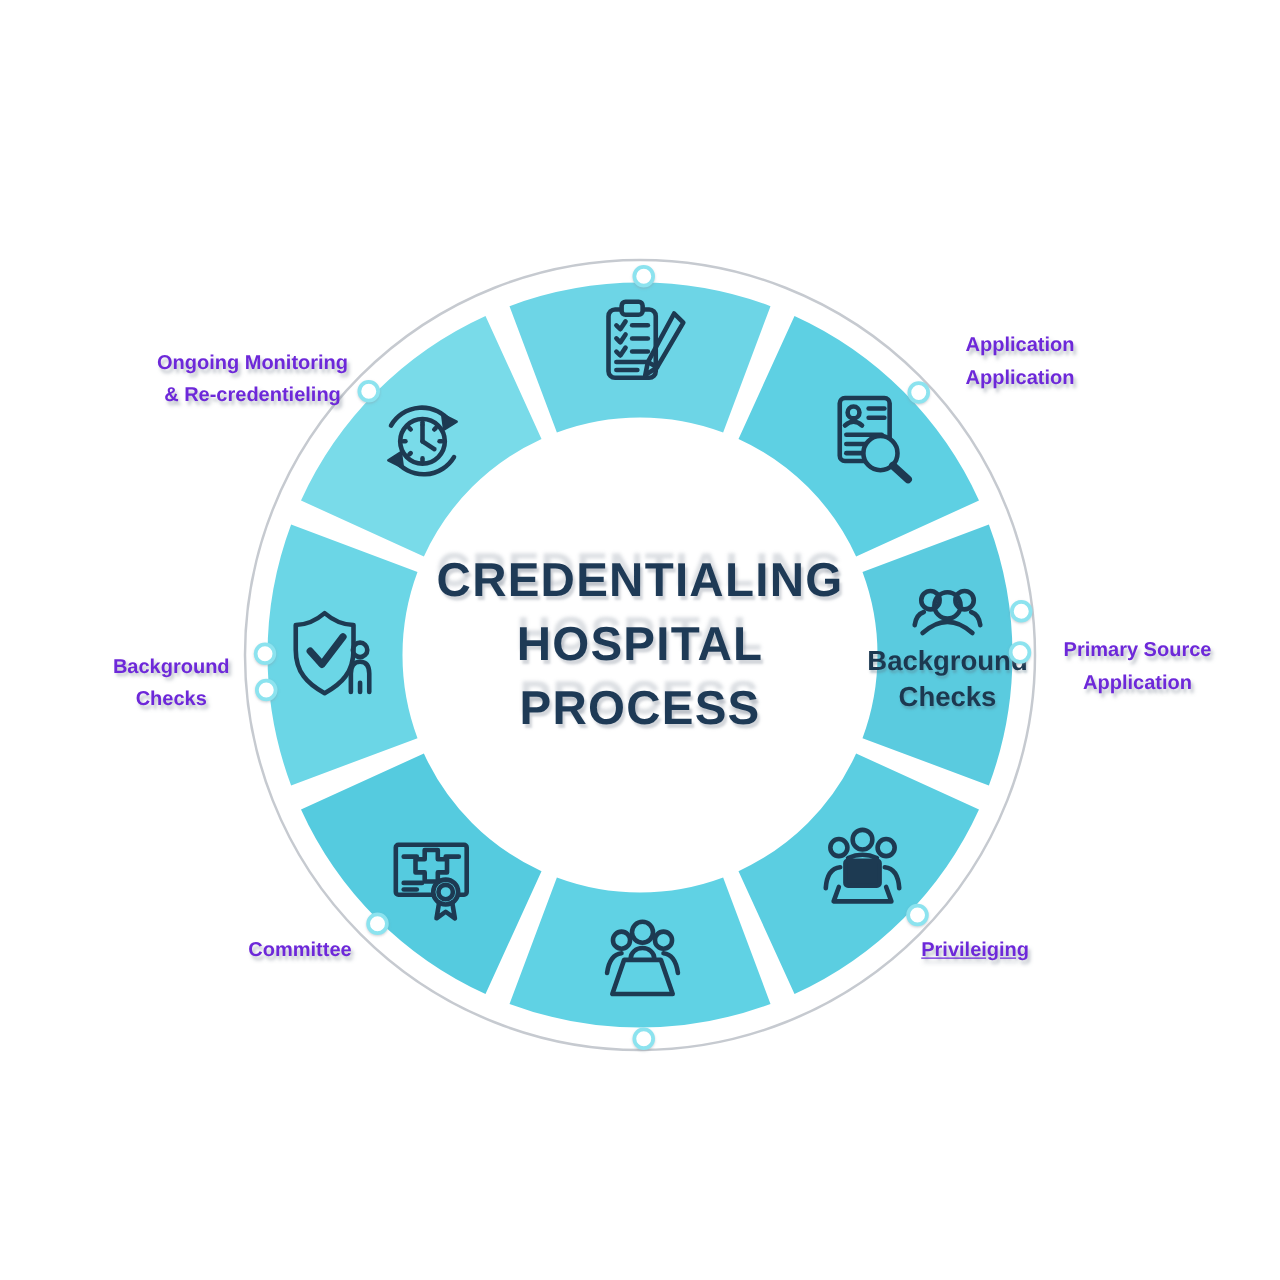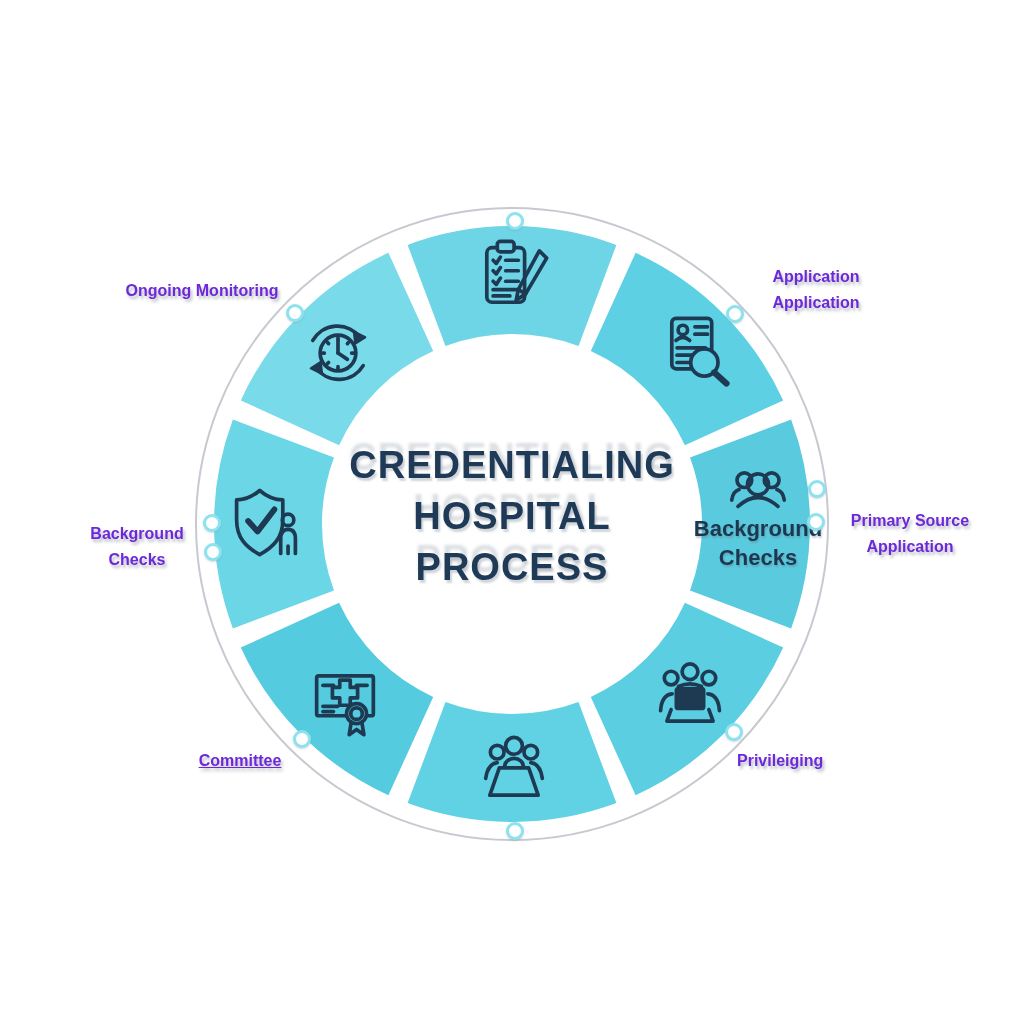--- a/index.html
+++ b/index.html
@@ -177,37 +177,38 @@
   </svg>
 
   <div class="center-title">
     <span>CREDENTIALING</span>
     <span>HOSPITAL</span>
     <span>PROCESS</span>
   </div>
 
   <div class="outer-label" style="left:72px;top:278px;width:260px;">
     <span>Ongoing Monitoring</span>
+    <span>&amp; Re-credentieling</span>
   </div>
 
   <div class="outer-label" style="left:716px;top:264px;width:200px;text-align:center;">
     <span>Application</span>
     <span>Application</span>
   </div>
 
   <div class="outer-label" style="left:810px;top:508px;width:200px;">
     <span>Primary Source</span>
     <span>Application</span>
   </div>
 
-  <div class="outer-label align-left" style="left:737px;top:748px;width:190px;">
+  <div class="outer-label align-left" style="left:737px;top:748px;width:190px;text-decoration:underline;">
     <span>Privileiging</span>
   </div>
 
-  <div class="outer-label" style="left:130px;top:748px;width:220px;text-decoration:underline;">
+  <div class="outer-label" style="left:130px;top:748px;width:220px;">
     <span>Committee</span>
   </div>
 
   <div class="outer-label" style="left:57px;top:521px;width:160px;">
     <span>Background</span>
     <span>Checks</span>
   </div>
 
   <div class="inner-label" style="left:677px;top:514px;width:162px;">
     <span>Background</span>

